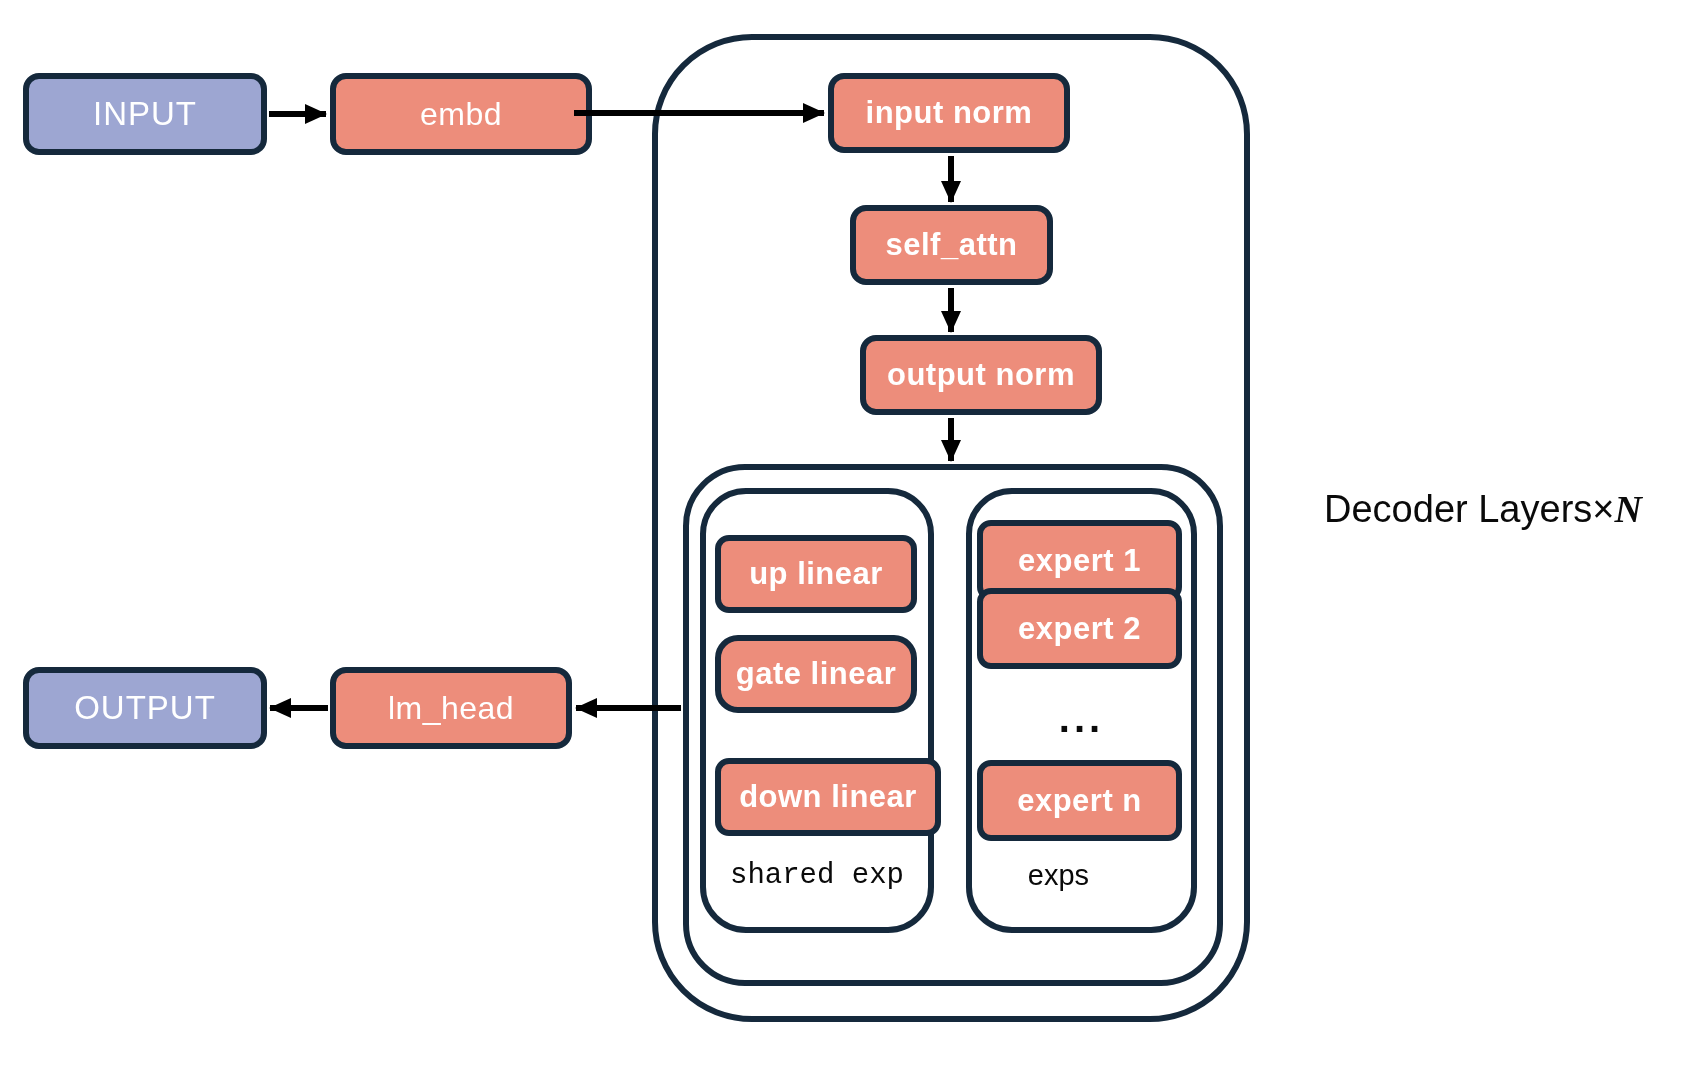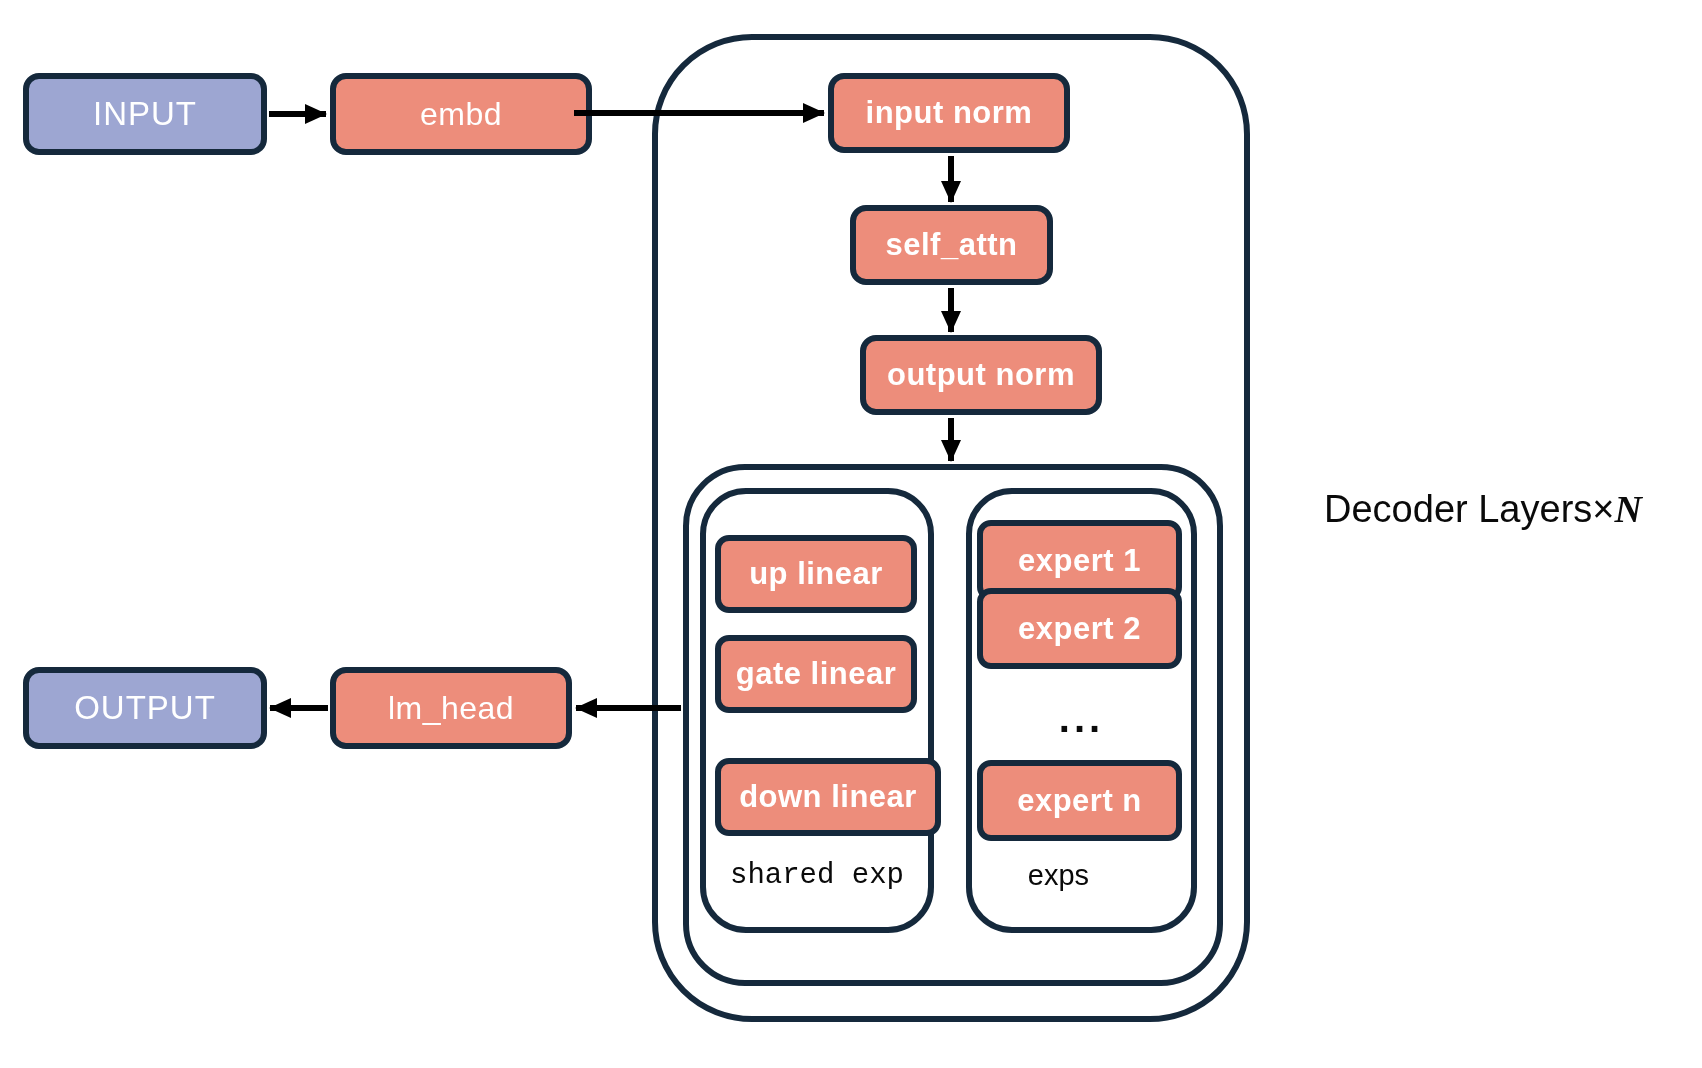--- a/index.html
+++ b/index.html
@@ -42,21 +42,21 @@
     z-index:2;
   }
   .node.io{background:var(--io-fill,#9DA6D2);font-size:33px;font-weight:500;letter-spacing:1px;}
   .node.plain{font-weight:500;font-size:32px;letter-spacing:.5px;}
   .n-input{left:23px;top:73px;width:244px;height:82px;}
   .n-embd{left:330px;top:73px;width:262px;height:82px;}
   .n-inputnorm{left:828px;top:73px;width:242px;height:80px;}
   .n-selfattn{left:850px;top:205px;width:203px;height:80px;}
   .n-outputnorm{left:828px;top:335px;width:242px;height:80px;margin-left:32px;}
   .n-uplinear{left:715px;top:535px;width:202px;height:78px;border-radius:14px;}
-  .n-gatelinear{left:715px;top:635px;width:202px;height:78px;border-radius:14px;}
+  .n-gatelinear{left:715px;top:635px;width:202px;height:78px;border-radius:23px;}
   .n-downlinear{left:715px;top:758px;width:226px;height:78px;border-radius:14px;}
   .n-expert1{left:977px;top:520px;width:205px;height:81px;border-radius:14px;}
   .n-expert2{left:977px;top:588px;width:205px;height:81px;border-radius:14px;}
   .n-expertn{left:977px;top:760px;width:205px;height:81px;border-radius:14px;}
   .n-lmhead{left:330px;top:667px;width:242px;height:82px;}
   .n-output{left:23px;top:667px;width:244px;height:82px;}
   
   .lbl{
     position:absolute;
     color:var(--label-text,#0a0a0a);

